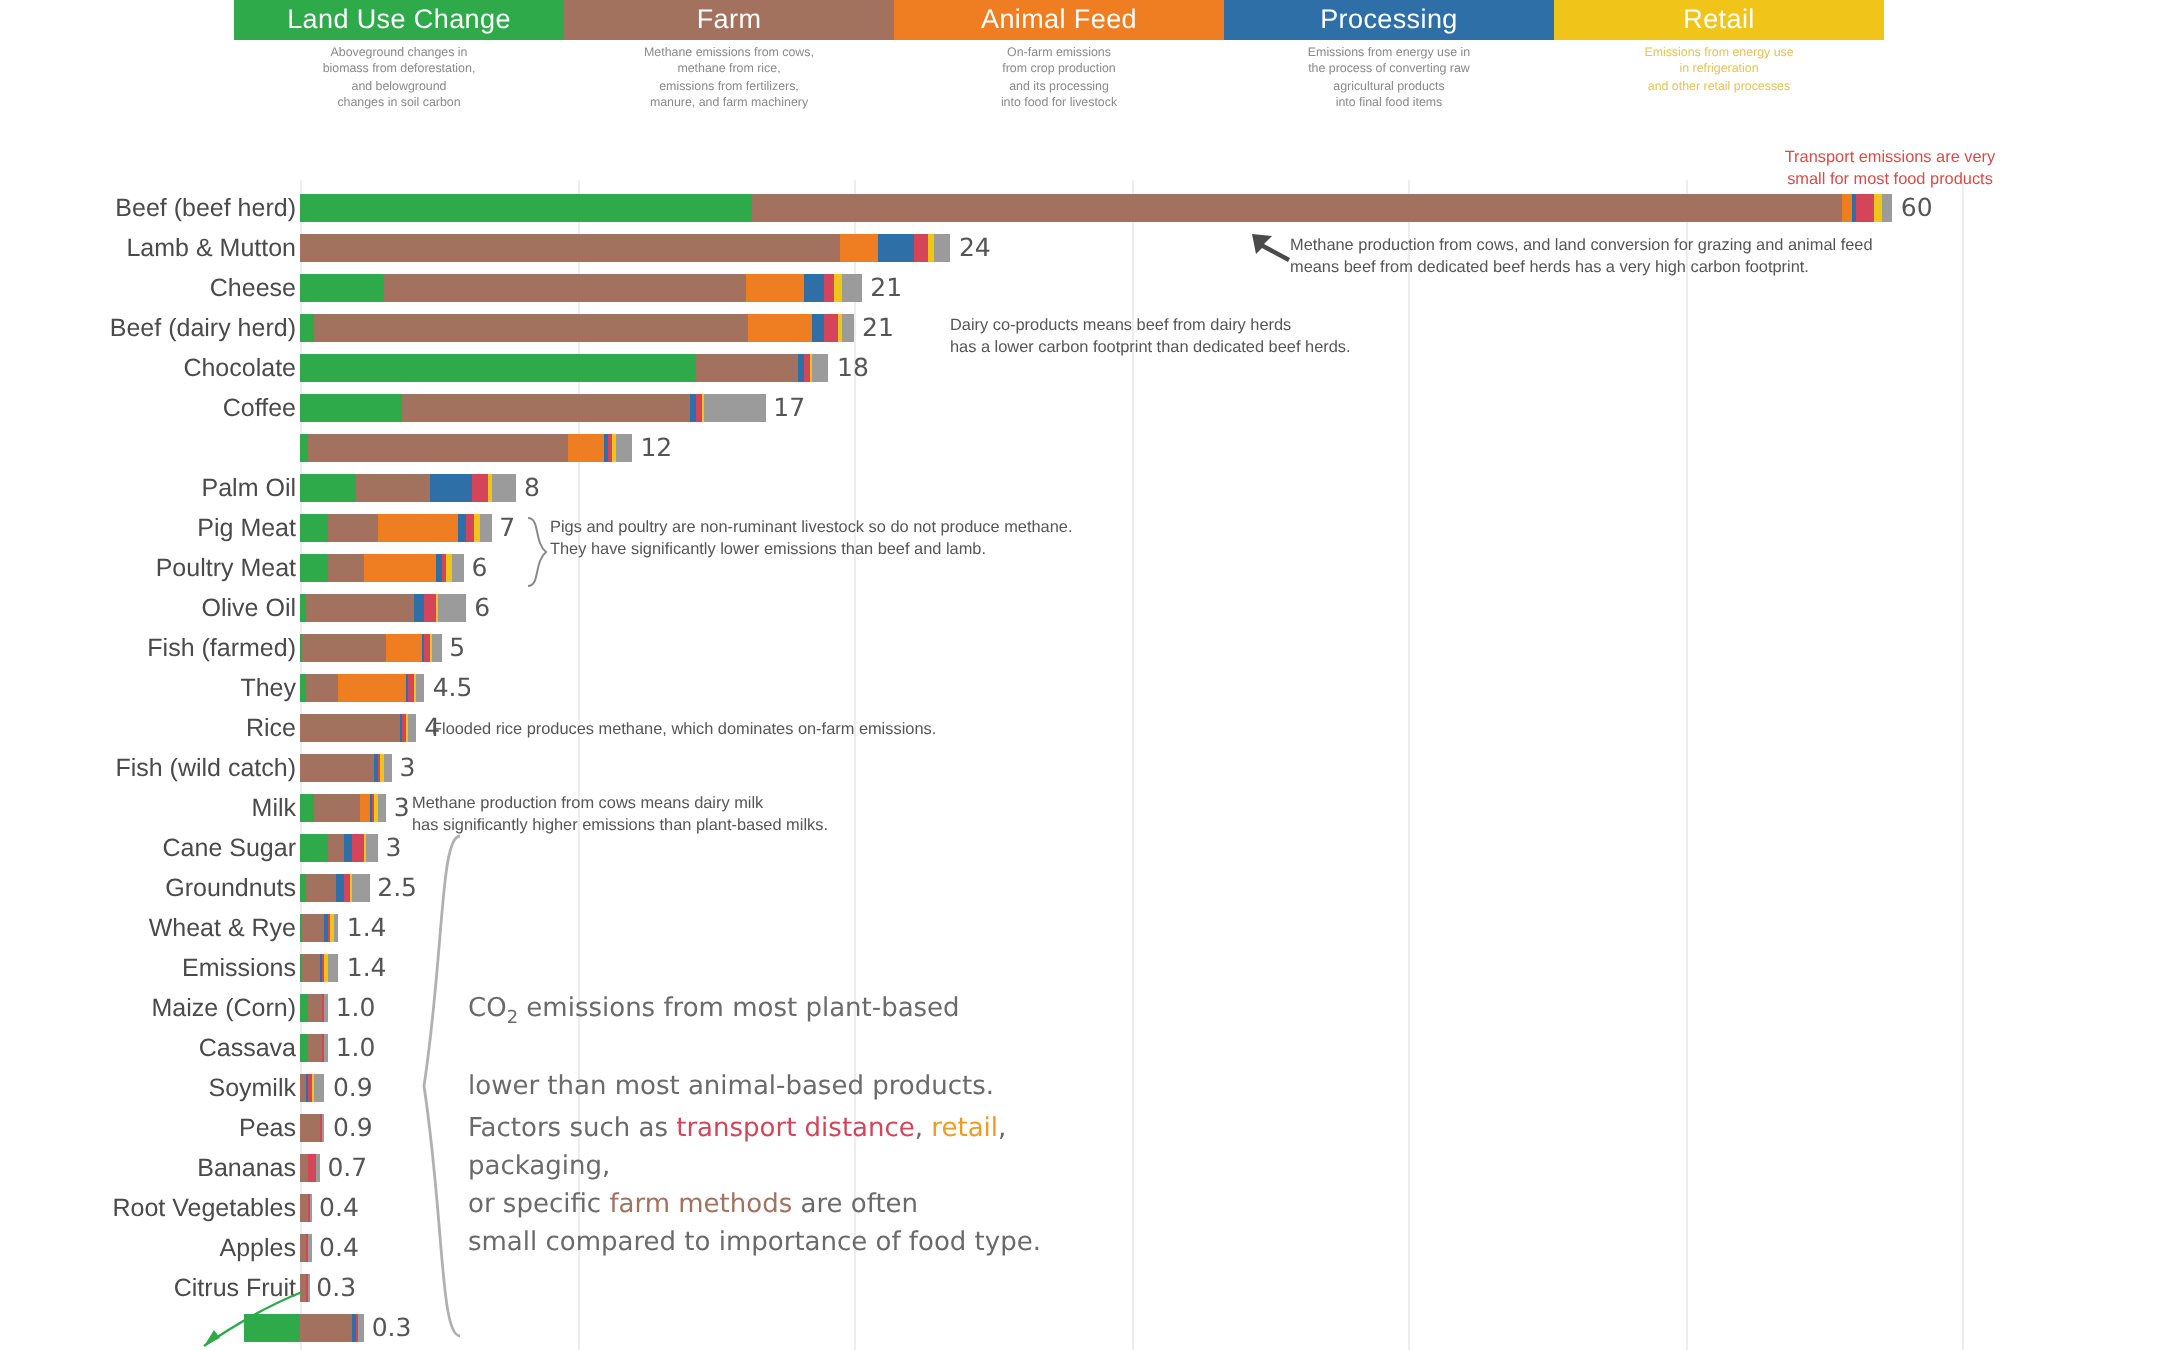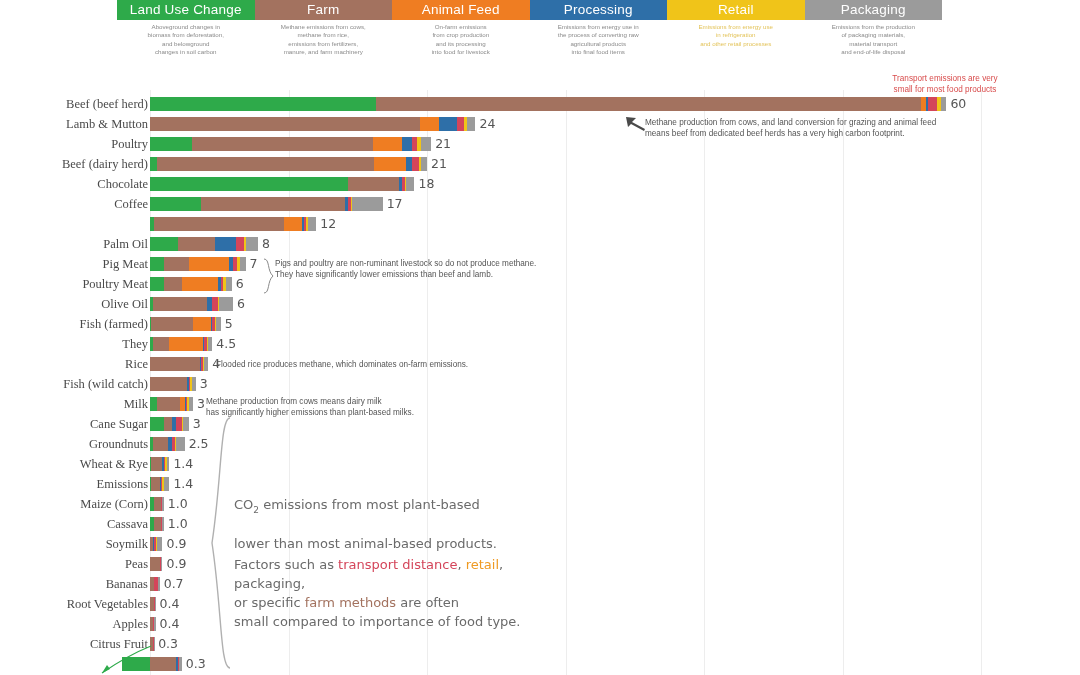--- a/index.html
+++ b/index.html
@@ -31,21 +31,21 @@
   #chart { position:absolute; left:0; top:62px; width:1080px; height:613px; }
 
   .gridlines { position:absolute; left:0; top:0; width:1080px; height:613px; }
   .gridline { position:absolute; top:28px; width:1px; height:585px; background:#ededed; }
 
   .rows { position:absolute; left:0; top:32px; width:1080px; }
   .row { position:relative; height:20px; }
   .row-label {
     position:absolute; left:0; width:148px; text-align:right;
     font-size:12.5px; line-height:20px; color:#4a4a4a;
-    font-family:Liberation Serif, serif;
+    font-family:Liberation Sans, sans-serif;
   }
   .bar { position:absolute; left:150px; top:3px; height:14px; white-space:nowrap; }
   .seg { display:inline-block; height:14px; vertical-align:top; }
   .val {
     position:absolute; top:2px; font-size:12.5px; line-height:16px; color:#555;
     font-family:"DejaVu Sans", sans-serif;
   }
 
   
   .anno { position:absolute; font-size:8.2px; line-height:1.3; color:#555; white-space:pre-line; }
@@ -89,27 +89,20 @@
       <div class="legend-desc" style="color: rgb(138, 138, 138);">Emissions from energy use in
 the process of converting raw
 agricultural products
 into final food items</div>
     </div>
     <div class="legend-col">
       <div class="legend-title" style="background: rgb(240, 196, 25);">Retail</div>
       <div class="legend-desc" style="color: rgb(227, 195, 90);">Emissions from energy use
 in refrigeration
 and other retail processes</div>
-    </div>
-    <div class="legend-col">
-      <div class="legend-title" style="background: rgb(155, 155, 155);">Packaging</div>
-      <div class="legend-desc" style="color: rgb(138, 138, 138);">Emissions from the production
-of packaging materials,
-material transport
-and end-of-life disposal</div>
     </div>
   </div>
 
 <div id="chart">
   <div class="gridlines" id="gridlines">
       <div class="gridline" style="left: 150px;"></div>
       <div class="gridline" style="left: 288.5px;"></div>
       <div class="gridline" style="left: 427px;"></div>
       <div class="gridline" style="left: 565.5px;"></div>
       <div class="gridline" style="left: 704px;"></div>
@@ -121,21 +114,21 @@
         <div class="row-label">Beef (beef herd)</div>
         <div class="bar"><span class="seg" style="width: 225.755px; background: rgb(46, 170, 74);"></span><span class="seg" style="width: 545.69px; background: rgb(163, 114, 95);"></span><span class="seg" style="width: 4.155px; background: rgb(239, 125, 34);"></span><span class="seg" style="width: 2.77px; background: rgb(46, 111, 168);"></span><span class="seg" style="width: 8.31px; background: rgb(212, 69, 90);"></span><span class="seg" style="width: 4.155px; background: rgb(240, 196, 25);"></span><span class="seg" style="width: 5.54px; background: rgb(155, 155, 155);"></span></div>
         <div class="val" style="left: 950.375px;">60</div>
       </div>
       <div class="row">
         <div class="row-label">Lamb &amp; Mutton</div>
         <div class="bar"><span class="seg" style="width: 270.075px; background: rgb(163, 114, 95);"></span><span class="seg" style="width: 19.39px; background: rgb(239, 125, 34);"></span><span class="seg" style="width: 18.005px; background: rgb(46, 111, 168);"></span><span class="seg" style="width: 6.925px; background: rgb(212, 69, 90);"></span><span class="seg" style="width: 2.77px; background: rgb(240, 196, 25);"></span><span class="seg" style="width: 8.31px; background: rgb(155, 155, 155);"></span></div>
         <div class="val" style="left: 479.475px;">24</div>
       </div>
       <div class="row">
-        <div class="row-label">Poultry</div>
+        <div class="row-label">Cheese</div>
         <div class="bar"><span class="seg" style="width: 41.55px; background: rgb(46, 170, 74);"></span><span class="seg" style="width: 181.435px; background: rgb(163, 114, 95);"></span><span class="seg" style="width: 29.085px; background: rgb(239, 125, 34);"></span><span class="seg" style="width: 9.695px; background: rgb(46, 111, 168);"></span><span class="seg" style="width: 5.54px; background: rgb(212, 69, 90);"></span><span class="seg" style="width: 4.155px; background: rgb(240, 196, 25);"></span><span class="seg" style="width: 9.695px; background: rgb(155, 155, 155);"></span></div>
         <div class="val" style="left: 435.155px;">21</div>
       </div>
       <div class="row">
         <div class="row-label">Beef (dairy herd)</div>
         <div class="bar"><span class="seg" style="width: 6.925px; background: rgb(46, 170, 74);"></span><span class="seg" style="width: 217.445px; background: rgb(163, 114, 95);"></span><span class="seg" style="width: 31.855px; background: rgb(239, 125, 34);"></span><span class="seg" style="width: 5.54px; background: rgb(46, 111, 168);"></span><span class="seg" style="width: 6.925px; background: rgb(212, 69, 90);"></span><span class="seg" style="width: 2.77px; background: rgb(240, 196, 25);"></span><span class="seg" style="width: 5.54px; background: rgb(155, 155, 155);"></span></div>
         <div class="val" style="left: 431px;">21</div>
       </div>
       <div class="row">
         <div class="row-label">Chocolate</div>
@@ -262,20 +255,22 @@
         <div class="val" style="left: 185.855px;">0.3</div>
       </div>
     </div>
 
   <div class="anno anno-transport">Transport emissions are very
 small for most food products</div>
 
   <div class="anno" style="left:645px; top:56px; width:400px;">Methane production from cows, and land conversion for grazing and animal feed
 means beef from dedicated beef herds has a very high carbon footprint.</div>
 
+  <div class="anno" style="left:475px; top:96px; width:300px;">Dairy co-products means beef from dairy herds
+has a lower carbon footprint than dedicated beef herds.</div>
 
   <div class="anno" style="left:275px; top:197px; width:330px;">Pigs and poultry are non-ruminant livestock so do not produce methane.
 They have significantly lower emissions than beef and lamb.</div>
 
   <div class="anno" style="left:216px; top:298px; width:330px;">Flooded rice produces methane, which dominates on-farm emissions.</div>
 
 
   <div class="anno" style="left:206px; top:335px; width:330px;">Methane production from cows means dairy milk
 has significantly higher emissions than plant-based milks.</div>
 

